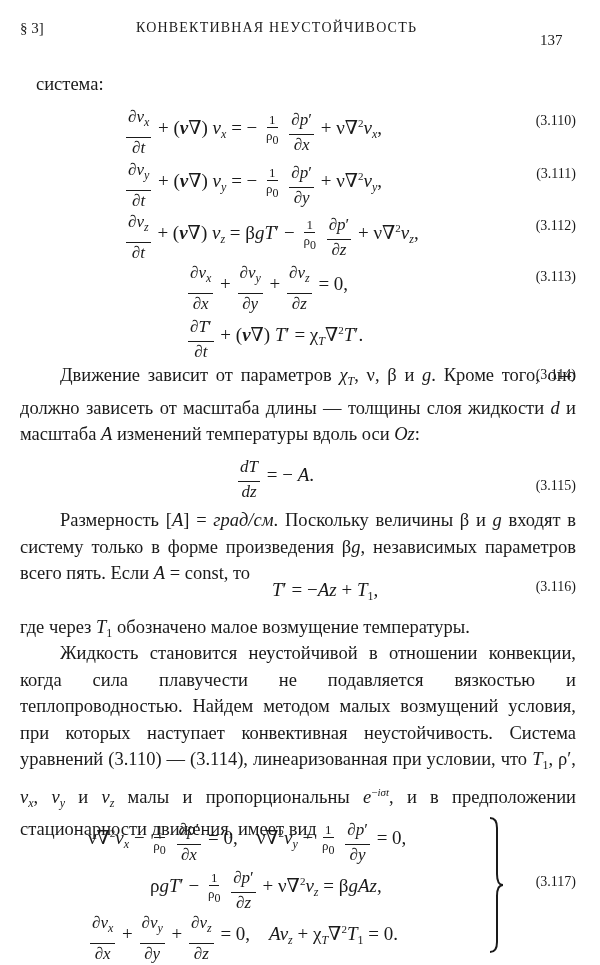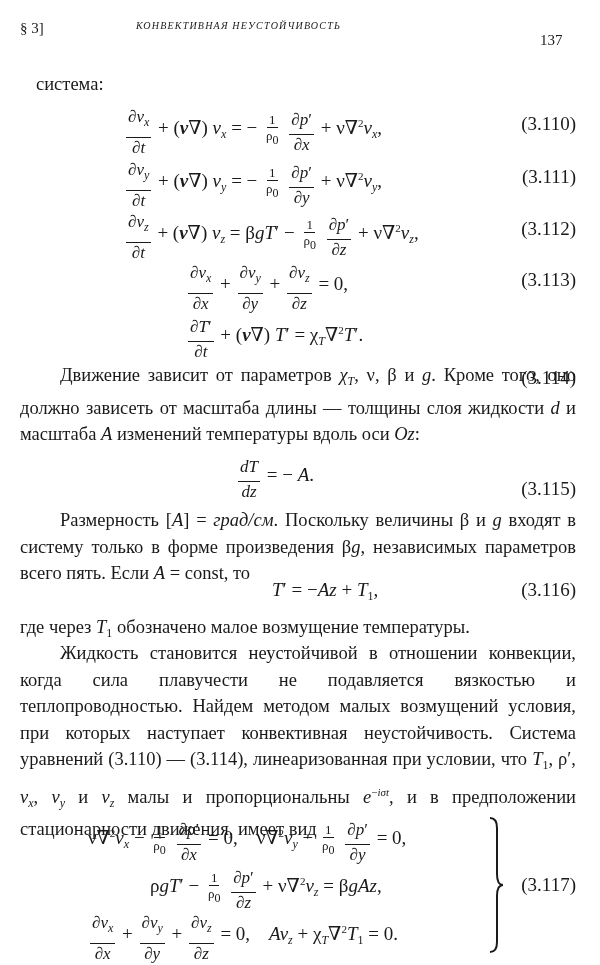--- a/index.html
+++ b/index.html
@@ -3,26 +3,26 @@
 <meta charset="utf-8">
 <style>
   html, body { margin: 0; padding: 0; }
   body {
     width: 600px; height: 965px; background: #ffffff; color: #1a1a1a;
     position: relative; overflow: hidden;
     font-family: "Liberation Serif", "DejaVu Serif", serif;
   }
   .abs { position: absolute; white-space: nowrap; }
   .hdr { font-size: 15px; top: 20px; }
-  .hdr-title { letter-spacing: 1.2px; font-size: 10px; font-style: italic; }
+  .hdr-title { letter-spacing: 1.2px; font-size: 14px; }
   .txt { font-size: 18.5px; line-height: 26.5px; left: 20px; width: 556px; white-space: normal; text-align: justify; }
   .txt p { margin: 0; }
   .indent { text-indent: 40px; }
   .eq { font-size: 19px; font-style: normal; }
-  .eqnum { font-size: 19px; right: 24px; position: absolute; }
+  .eqnum { font-size: 14px; right: 24px; position: absolute; }
   i, .it { font-style: italic; }
   b.vec { font-weight: bold; font-style: italic; }
   .frac { display: inline-flex; flex-direction: column; align-items: center; vertical-align: middle; margin: 0 2px; }
   .frac .num { border-bottom: 1px solid #1a1a1a; padding: 0 2px; line-height: 29px; font-size: 17px; }
   .frac .den { line-height: 20px; font-size: 17px; padding: 0 2px; }
   .frac.small .num, .frac.small .den { font-size: 13px; line-height: 15px; }
   sub { font-size: 12px; vertical-align: -4px; }
   sup { font-size: 11px; vertical-align: 7px; }
   .brace {
     position: absolute; left: 488px; top: 816px; width: 16px; height: 138px;

